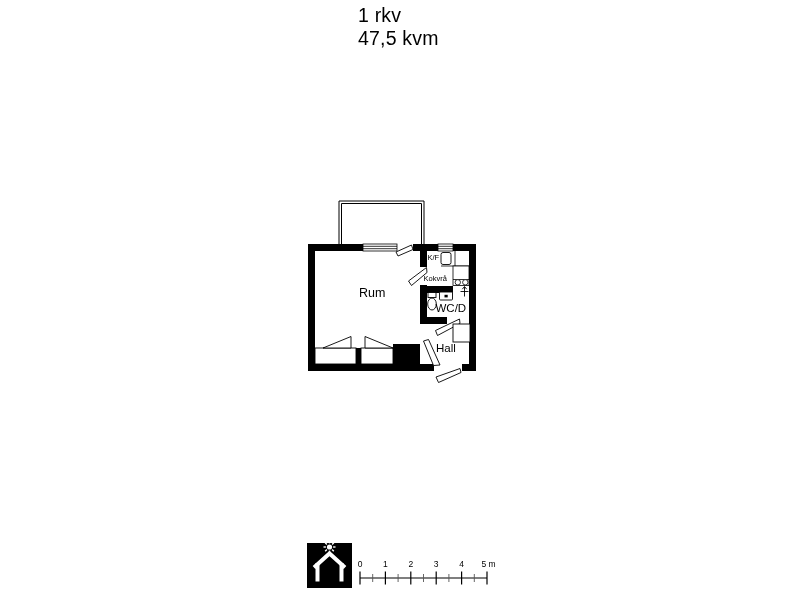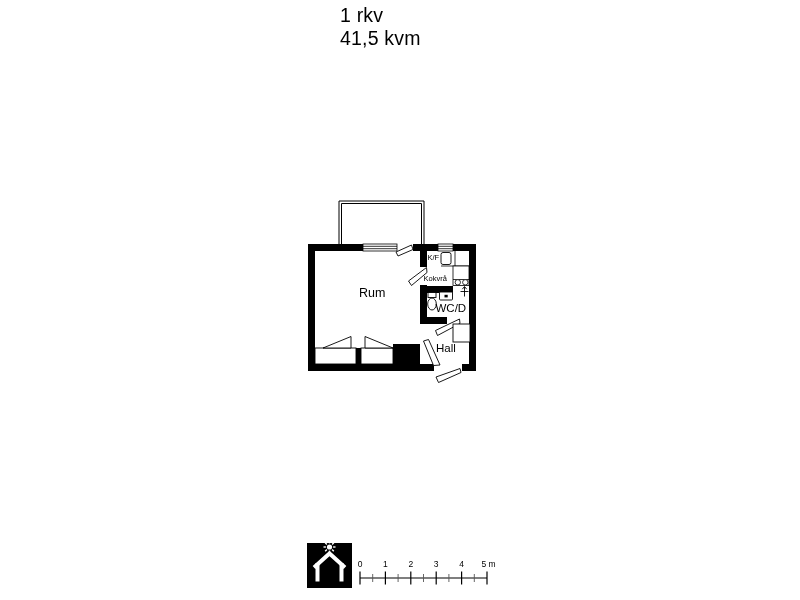--- a/index.html
+++ b/index.html
@@ -5,40 +5,40 @@
   html,body{margin:0;padding:0;background:#ffffff;}
   .page{
     position:relative;
     width:800px;height:600px;
     background:#ffffff;
     font-family:"Liberation Sans", sans-serif;
     overflow:hidden;
   }
   .title-block{
     position:absolute;
-    left:340px;top:4px;
+    left:358px;top:4px;
     color:#000;
     font-size:19.5px;
     line-height:23px;
     letter-spacing:0.2px;
   }
   svg text{
     font-family:"Liberation Sans", sans-serif;
     fill:#000;
   }
   .plan-svg{position:absolute;left:0;top:0;}
 </style>
 </head>
 <body>
 
 <div class="page">
 
   <div class="title-block">
     <div>1 rkv</div>
-    <div>41,5 kvm</div>
+    <div>47,5 kvm</div>
   </div>
 
   <svg class="plan-svg" width="800" height="600" viewBox="0 0 800 600">
 
     <g stroke="#000" fill="none" stroke-width="1">
       <path d="M339,246 L339,201 L424,201 L424,246"></path>
       <path d="M341.5,246 L341.5,203.5 L421.5,203.5 L421.5,246"></path>
     </g>
 
     <g fill="#000" shape-rendering="crispEdges">

